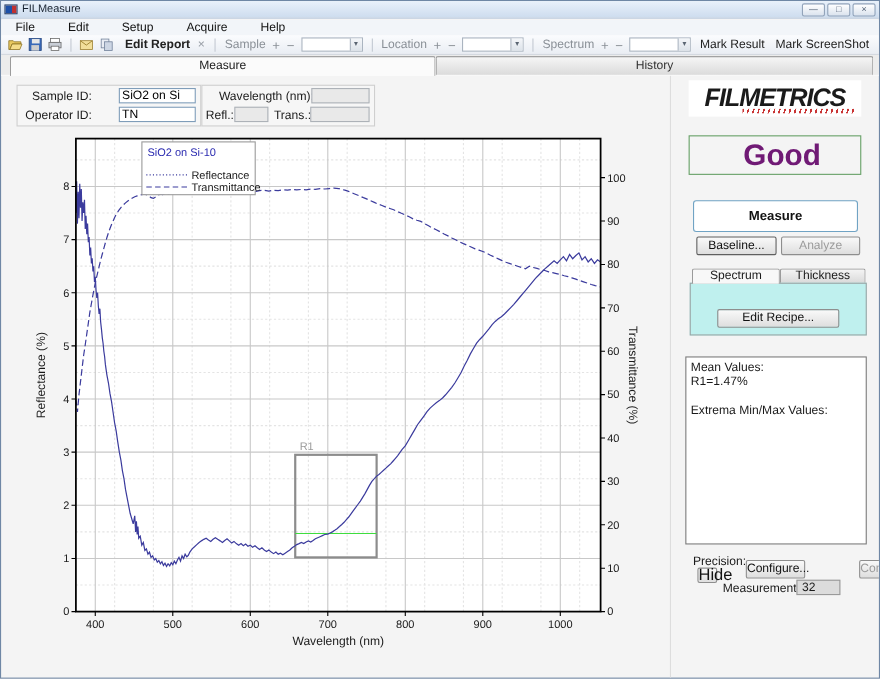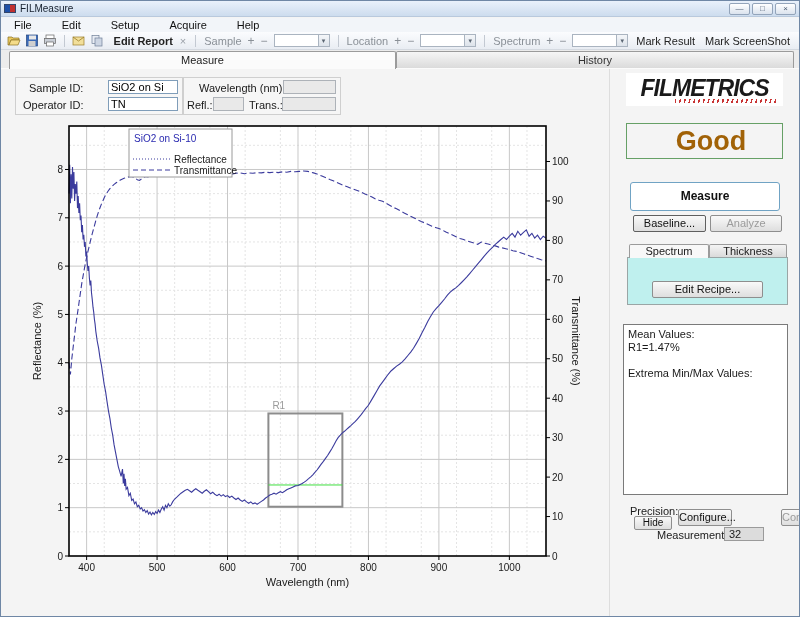--- a/index.html
+++ b/index.html
@@ -53,40 +53,40 @@
     font-family:inherit;font-size:11px;padding:0 2px;}
   .rbox{position:absolute;height:14px;border:1px solid #adb2b8;background:#e9e9e9;}
   
   .vdivider{position:absolute;left:608px;top:68px;width:1px;height:549px;background:#dddddd;}
   .logo{position:absolute;left:625px;top:72px;width:157px;height:33px;background:#fff;
     display:flex;flex-direction:column;align-items:center;justify-content:center;}
   .logotext{font-size:23px;font-weight:bold;font-style:italic;letter-spacing:-1px;line-height:22px;}
   .logohatch{width:104px;height:4px;margin-left:44px;
     background:repeating-linear-gradient(105deg,#c93434 0 1.5px,transparent 1.5px 4.6px);}
   .goodbox{position:absolute;left:625px;top:122px;width:157px;height:36px;border:1px solid #66a066;
-    display:flex;align-items:center;justify-content:center;font-size:27px;font-weight:bold;color:#a16207;padding-left:13px;}
+    display:flex;align-items:center;justify-content:center;font-size:27px;font-weight:bold;color:#701a75;padding-left:13px;}
   .btn{border:1px solid #8e8e8e;border-radius:2px;background:linear-gradient(#f9f9f9,#dedede);
     text-align:center;position:absolute;color:#111;}
   .btn.disabled{color:#9b9b9b;}
   #measureBtn{left:629px;top:181px;width:150px;height:29px;background:#fff;
     border:1px solid #70a3c4;border-radius:3px;font-weight:bold;font-size:12px;line-height:27px;}
   #baselineBtn{left:632px;top:214px;width:73px;height:17px;line-height:15px;border:1px solid #5f5f5f;}
   #analyzeBtn{left:709px;top:214px;width:72px;height:17px;line-height:15px;}
   .rtab{position:absolute;top:243px;height:14px;line-height:13px;text-align:center;
     border:1px solid #9b9b9b;border-bottom:none;border-radius:2px 2px 0 0;font-size:11px;}
   #specTab{left:628px;width:80px;background:#f8f8f8;z-index:2;}
   #thickTab{left:708px;width:78px;background:linear-gradient(#f4f4f4,#d8d8d8);}
   .cyanpanel{position:absolute;left:626px;top:256px;width:161px;height:48px;
     background:#bff0ee;border:1px solid #9aa5a5;}
   #recipeInput{left:632px;top:261px;width:149px;}
   #editRecipeBtn{left:651px;top:280px;width:111px;height:17px;line-height:15px;}
   .results{position:absolute;left:622px;top:323px;width:165px;height:171px;background:#fff;
     border:1px solid #7a7a7a;padding:3px 4px;white-space:pre-line;line-height:13px;}
   #precisionLbl{left:629px;top:504px;}
-  #hideBtn{left:633px;top:515px;width:38px;height:14px;line-height:12px;font-size:10px;}
+  #hideBtn{left:633px;top:515px;width:18px;height:14px;line-height:12px;font-size:15px;}
   #configureBtn{left:677px;top:508px;width:54px;height:17px;line-height:15px;}
   #computeBtn{left:780px;top:508px;width:44px;height:17px;line-height:15px;}
   #measNumLbl{left:656px;top:528px;}
   .sunken{position:absolute;left:723px;top:526px;width:40px;height:14px;background:#dcdcdc;
     border:1px solid #9a9a9a;padding:0 4px;line-height:12px;}
   
   #chartSvg{position:absolute;left:20px;top:118px;}
   text{font-family:"Liberation Sans","DejaVu Sans",sans-serif;}
 </style>
 </head>

